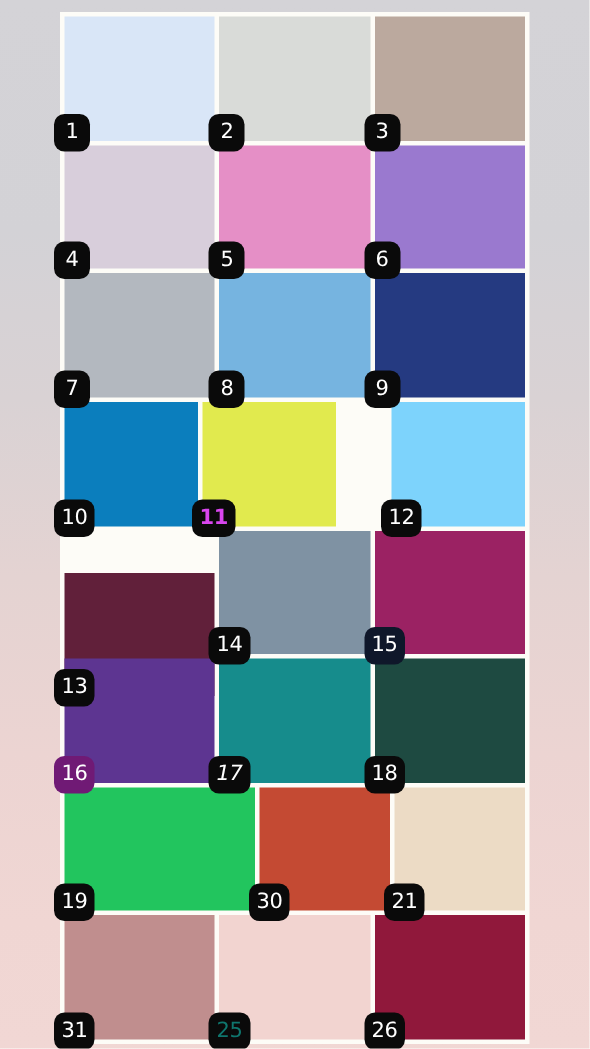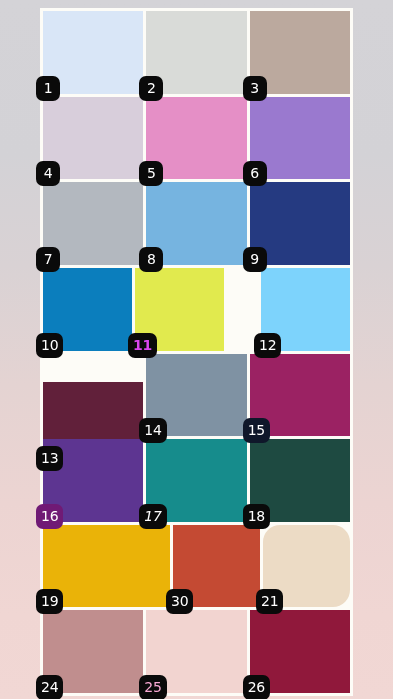--- a/index.html
+++ b/index.html
@@ -148,37 +148,37 @@
     </div>
     <div class="swatch" style="background-color: rgb(22, 140, 140); font-style: italic;">
       <span class="swatch-badge" style="background: rgb(10, 10, 10); color: rgb(255, 255, 255);">17</span>
     </div>
     <div class="swatch" style="background-color: rgb(30, 74, 65);">
       <span class="swatch-badge" style="background: rgb(10, 10, 10); color: rgb(255, 255, 255);">18</span>
     </div>
   </div>
 
   <div class="palette-row">
-    <div class="swatch" style="background-color: #eab308; padding-left: 40px;">
+    <div class="swatch" style="background-color: #22c55e; padding-left: 40px;">
       <span class="swatch-badge" style="background: rgb(10, 10, 10); color: rgb(255, 255, 255);">19</span>
     </div>
     <div class="swatch" style="background-color: rgb(196, 74, 51);">
       <span class="swatch-badge" style="background: rgb(10, 10, 10); color: rgb(255, 255, 255);">30</span>
     </div>
-    <div class="swatch" style="background-color: rgb(236, 219, 197); border-radius: 17px;">
+    <div class="swatch" style="background-color: rgb(236, 219, 197);">
       <span class="swatch-badge" style="background: rgb(10, 10, 10); color: rgb(255, 255, 255);">21</span>
     </div>
   </div>
 
 
   <div class="palette-row">
     <div class="swatch" style="background-color: rgb(192, 142, 142);">
-      <span class="swatch-badge" style="background: rgb(10, 10, 10); color: rgb(255, 255, 255);">24</span>
+      <span class="swatch-badge" style="background: rgb(10, 10, 10); color: rgb(255, 255, 255);">31</span>
     </div>
     <div class="swatch" style="background-color: rgb(242, 212, 208);">
-      <span class="swatch-badge" style="background: rgb(10, 10, 10); color: #f9a8d4;">25</span>
+      <span class="swatch-badge" style="background: rgb(10, 10, 10); color: #0f766e;">25</span>
     </div>
     <div class="swatch" style="background-color: rgb(144, 24, 59);">
       <span class="swatch-badge" style="background: rgb(10, 10, 10); color: rgb(255, 255, 255);">26</span>
     </div>
   </div>
 
 </div>
 
 </body></html>

